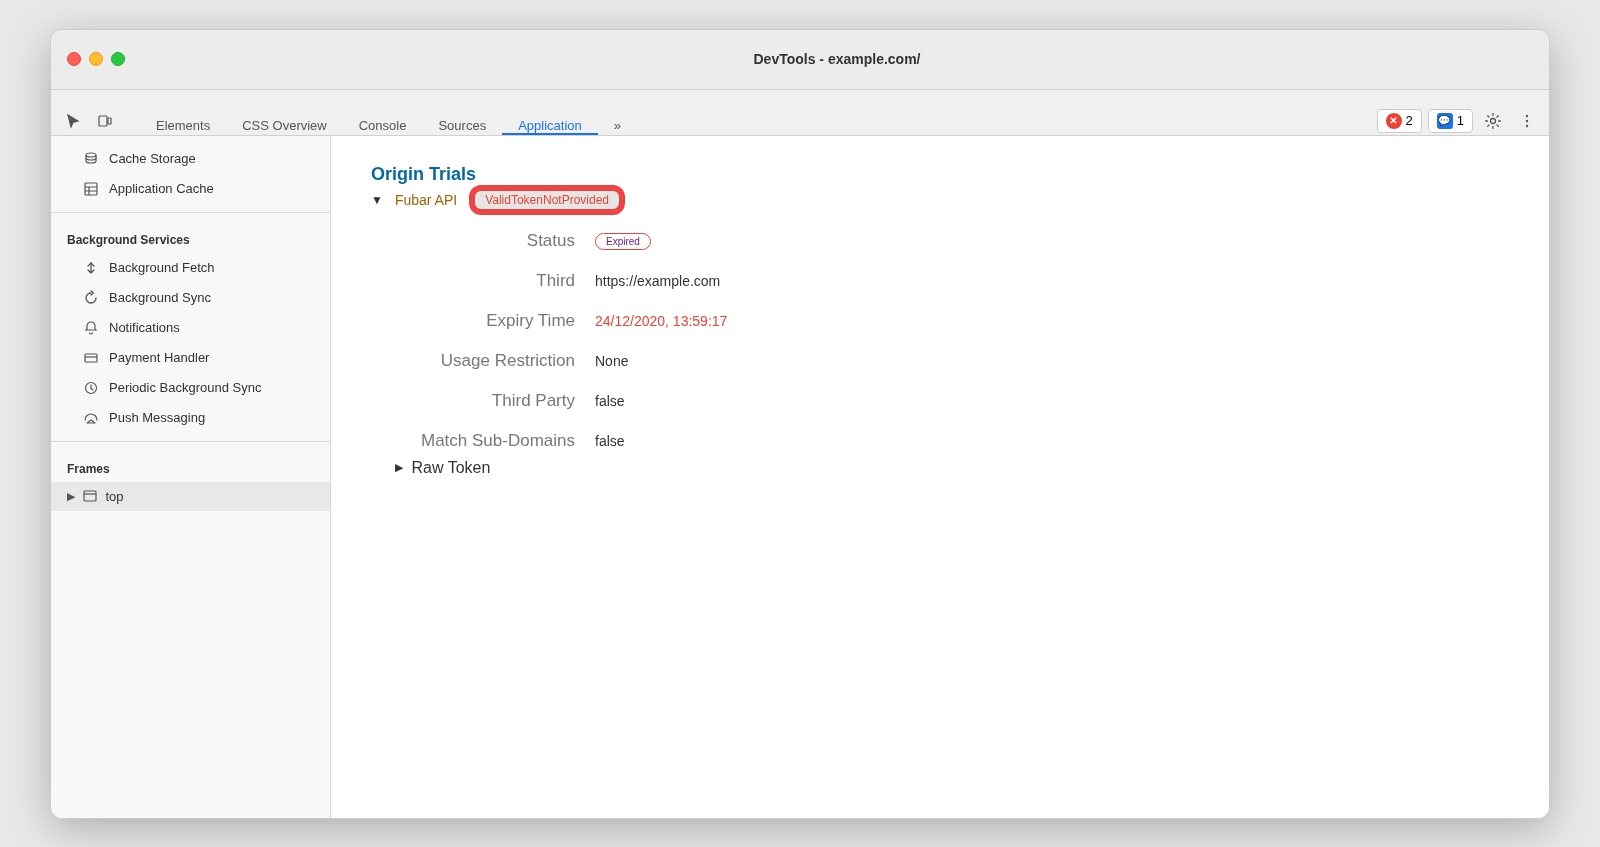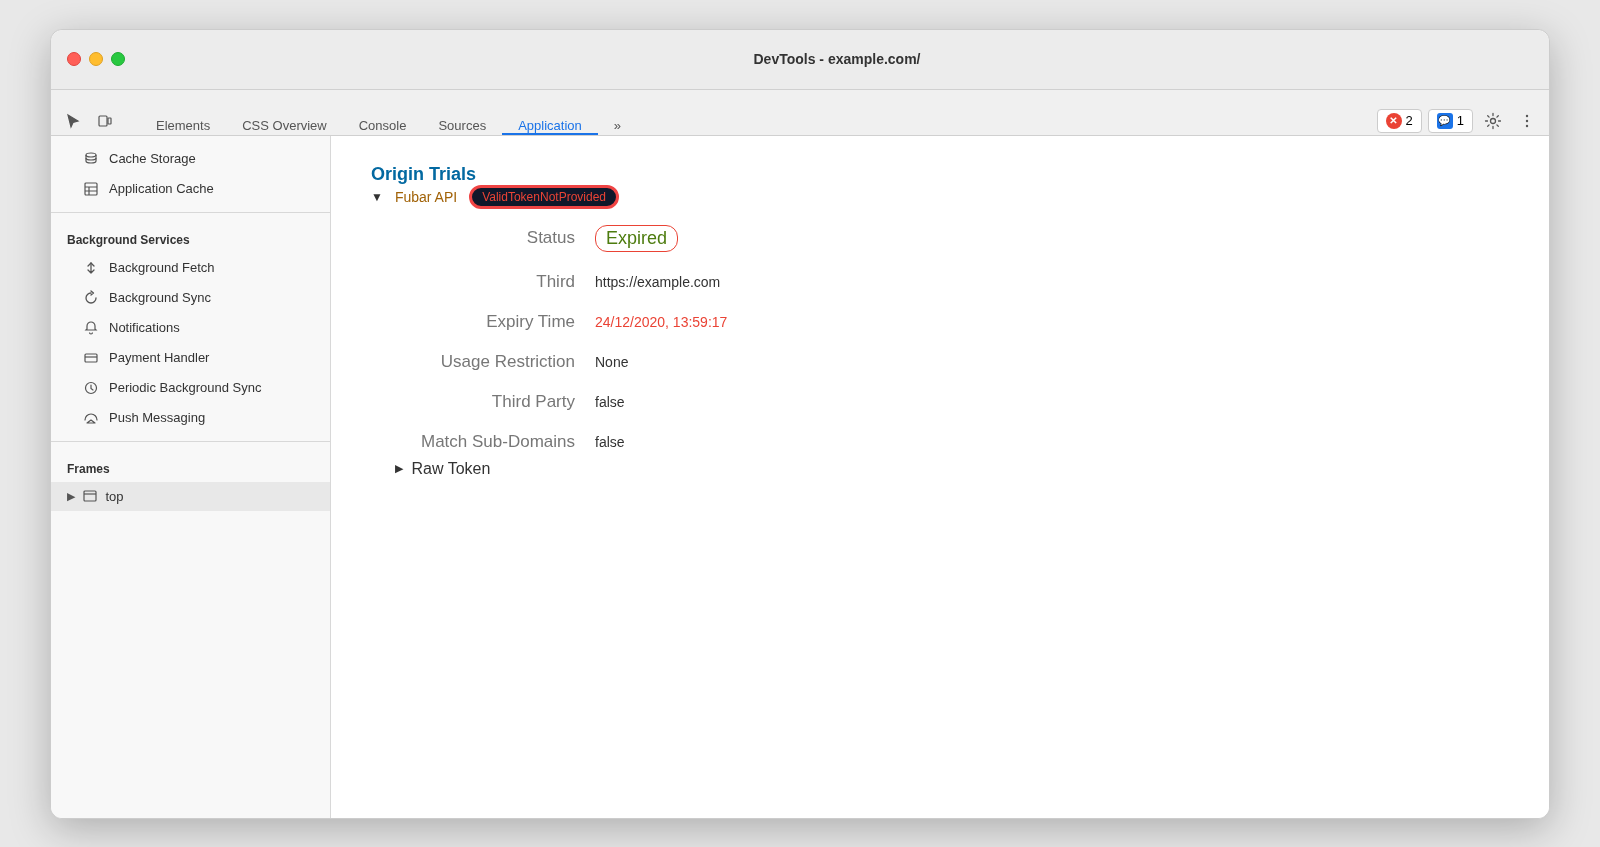--- a/index.html
+++ b/index.html
@@ -255,26 +255,26 @@
       color: #333;
       cursor: pointer;
     }
 
     .api-name {
       font-size: 14px;
       color: #a16207;
     }
 
     .api-badge {
-      border: 3px solid #ef4444;
+      border: 6px solid #ef4444;
       border-radius: 12px;
       padding: 2px 10px;
       font-size: 12px;
       color: #ea4335;
-      background: #0f172a;
+      background: #e5e5e5;
     }
 
     .detail-table {
       margin-left: 24px;
       display: grid;
       grid-template-columns: 200px auto;
       row-gap: 20px;
     }
 
     .detail-label {
@@ -293,22 +293,22 @@
 
     .detail-value.red {
       color: #ea4335;
       font-weight: 500;
     }
 
     .status-badge {
       border: 1px solid #ea4335;
       border-radius: 12px;
       padding: 2px 10px;
-      font-size: 18px;
-      color: #4d7c0f;
+      font-size: 10px;
+      color: #701a75;
       display: inline-block;
     }
 
     .raw-token-row {
       display: flex;
       align-items: center;
       gap: 8px;
       margin-top: 8px;
       margin-left: 24px;
     }

